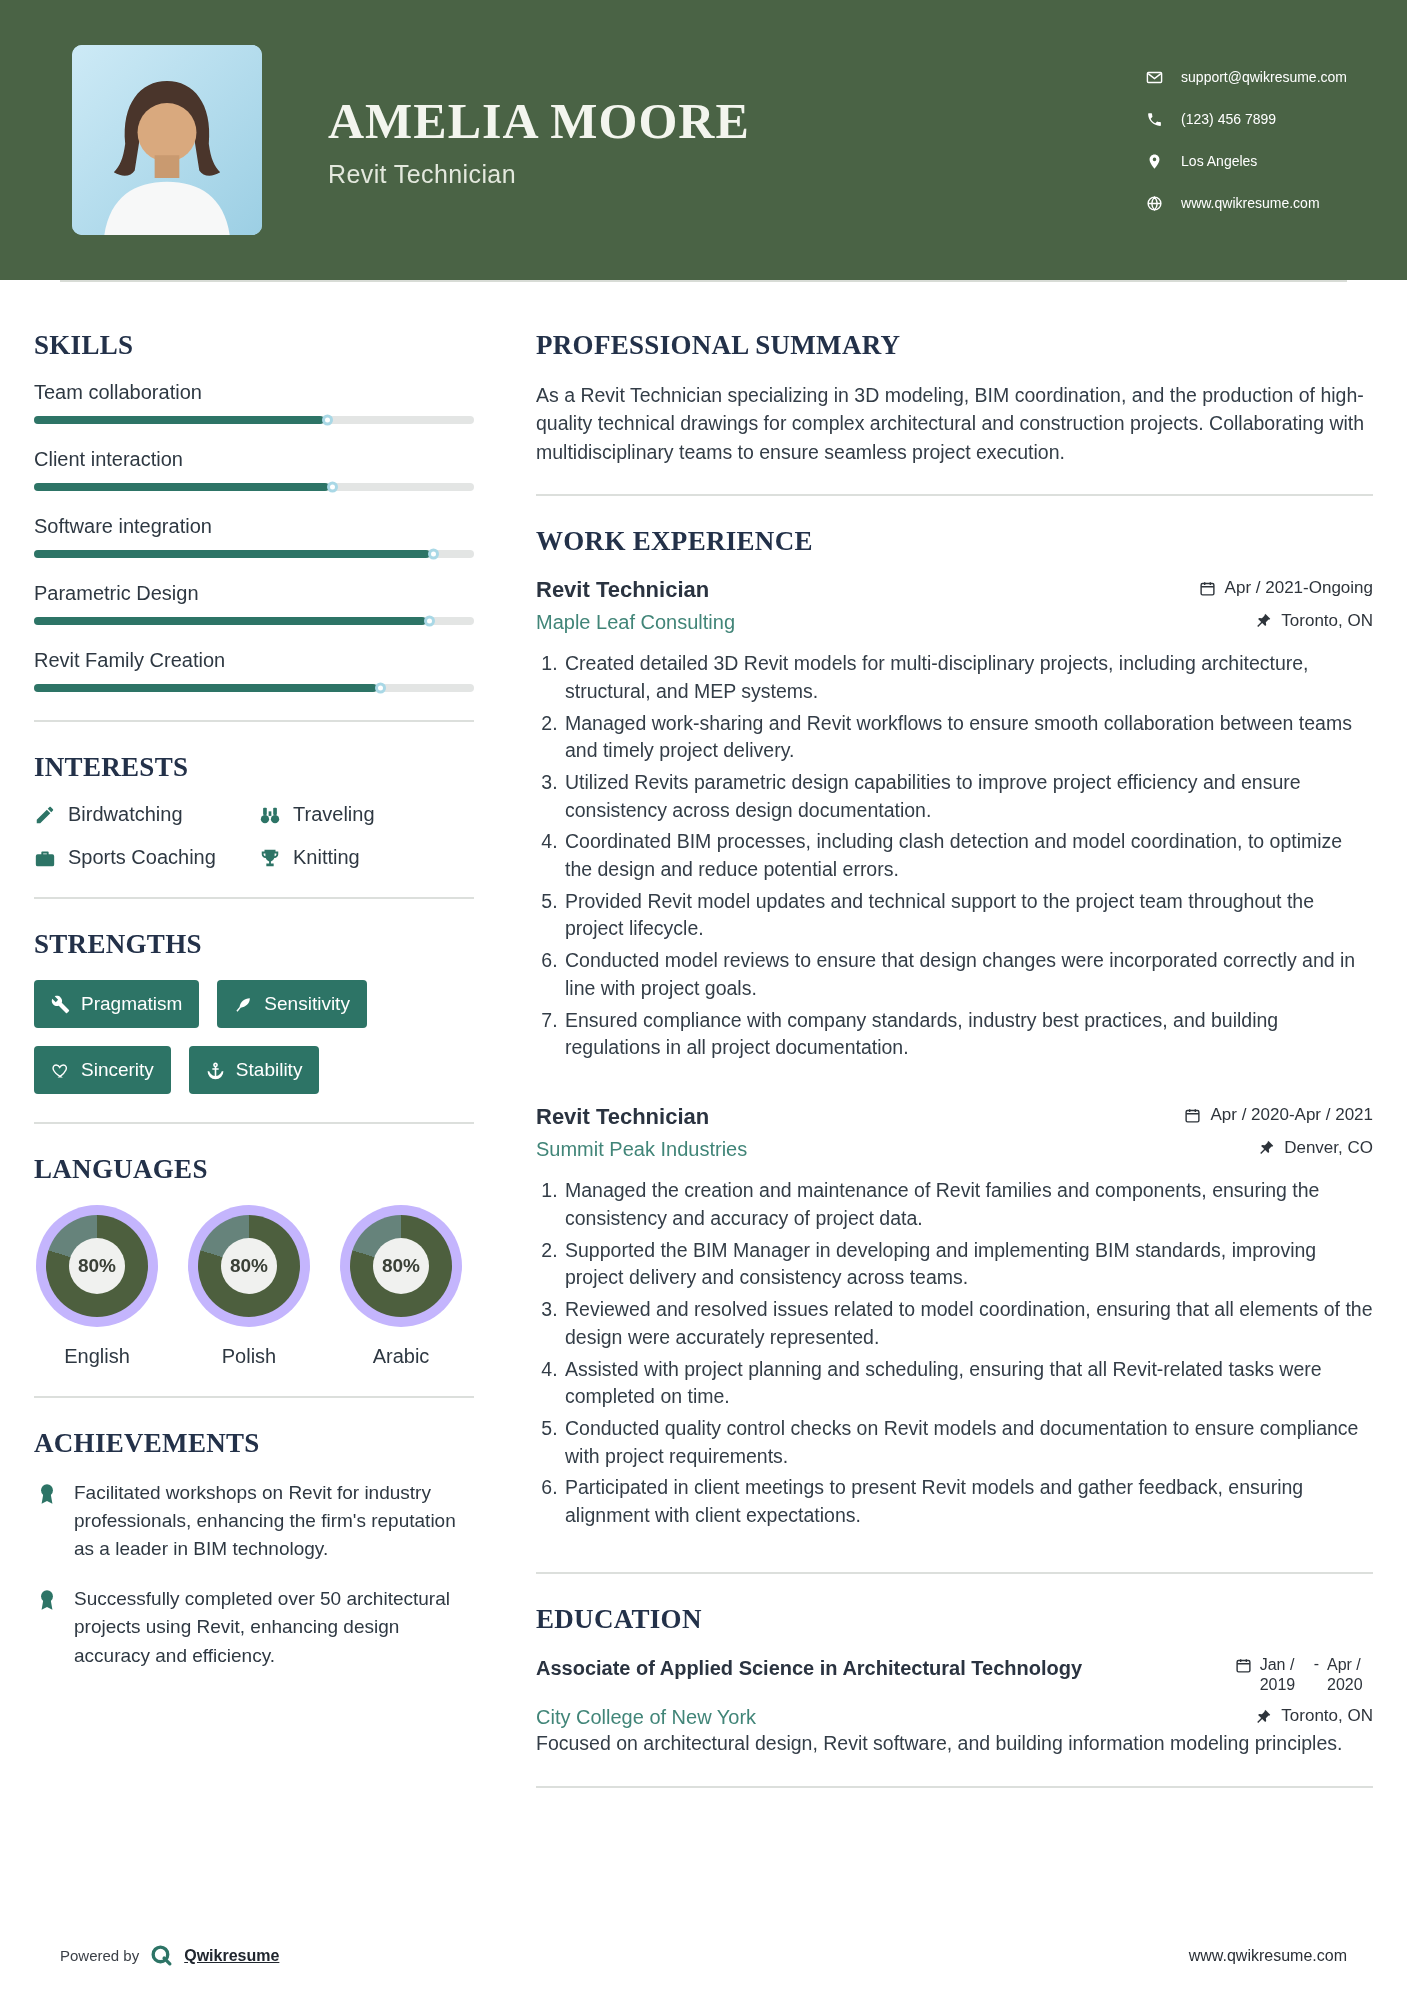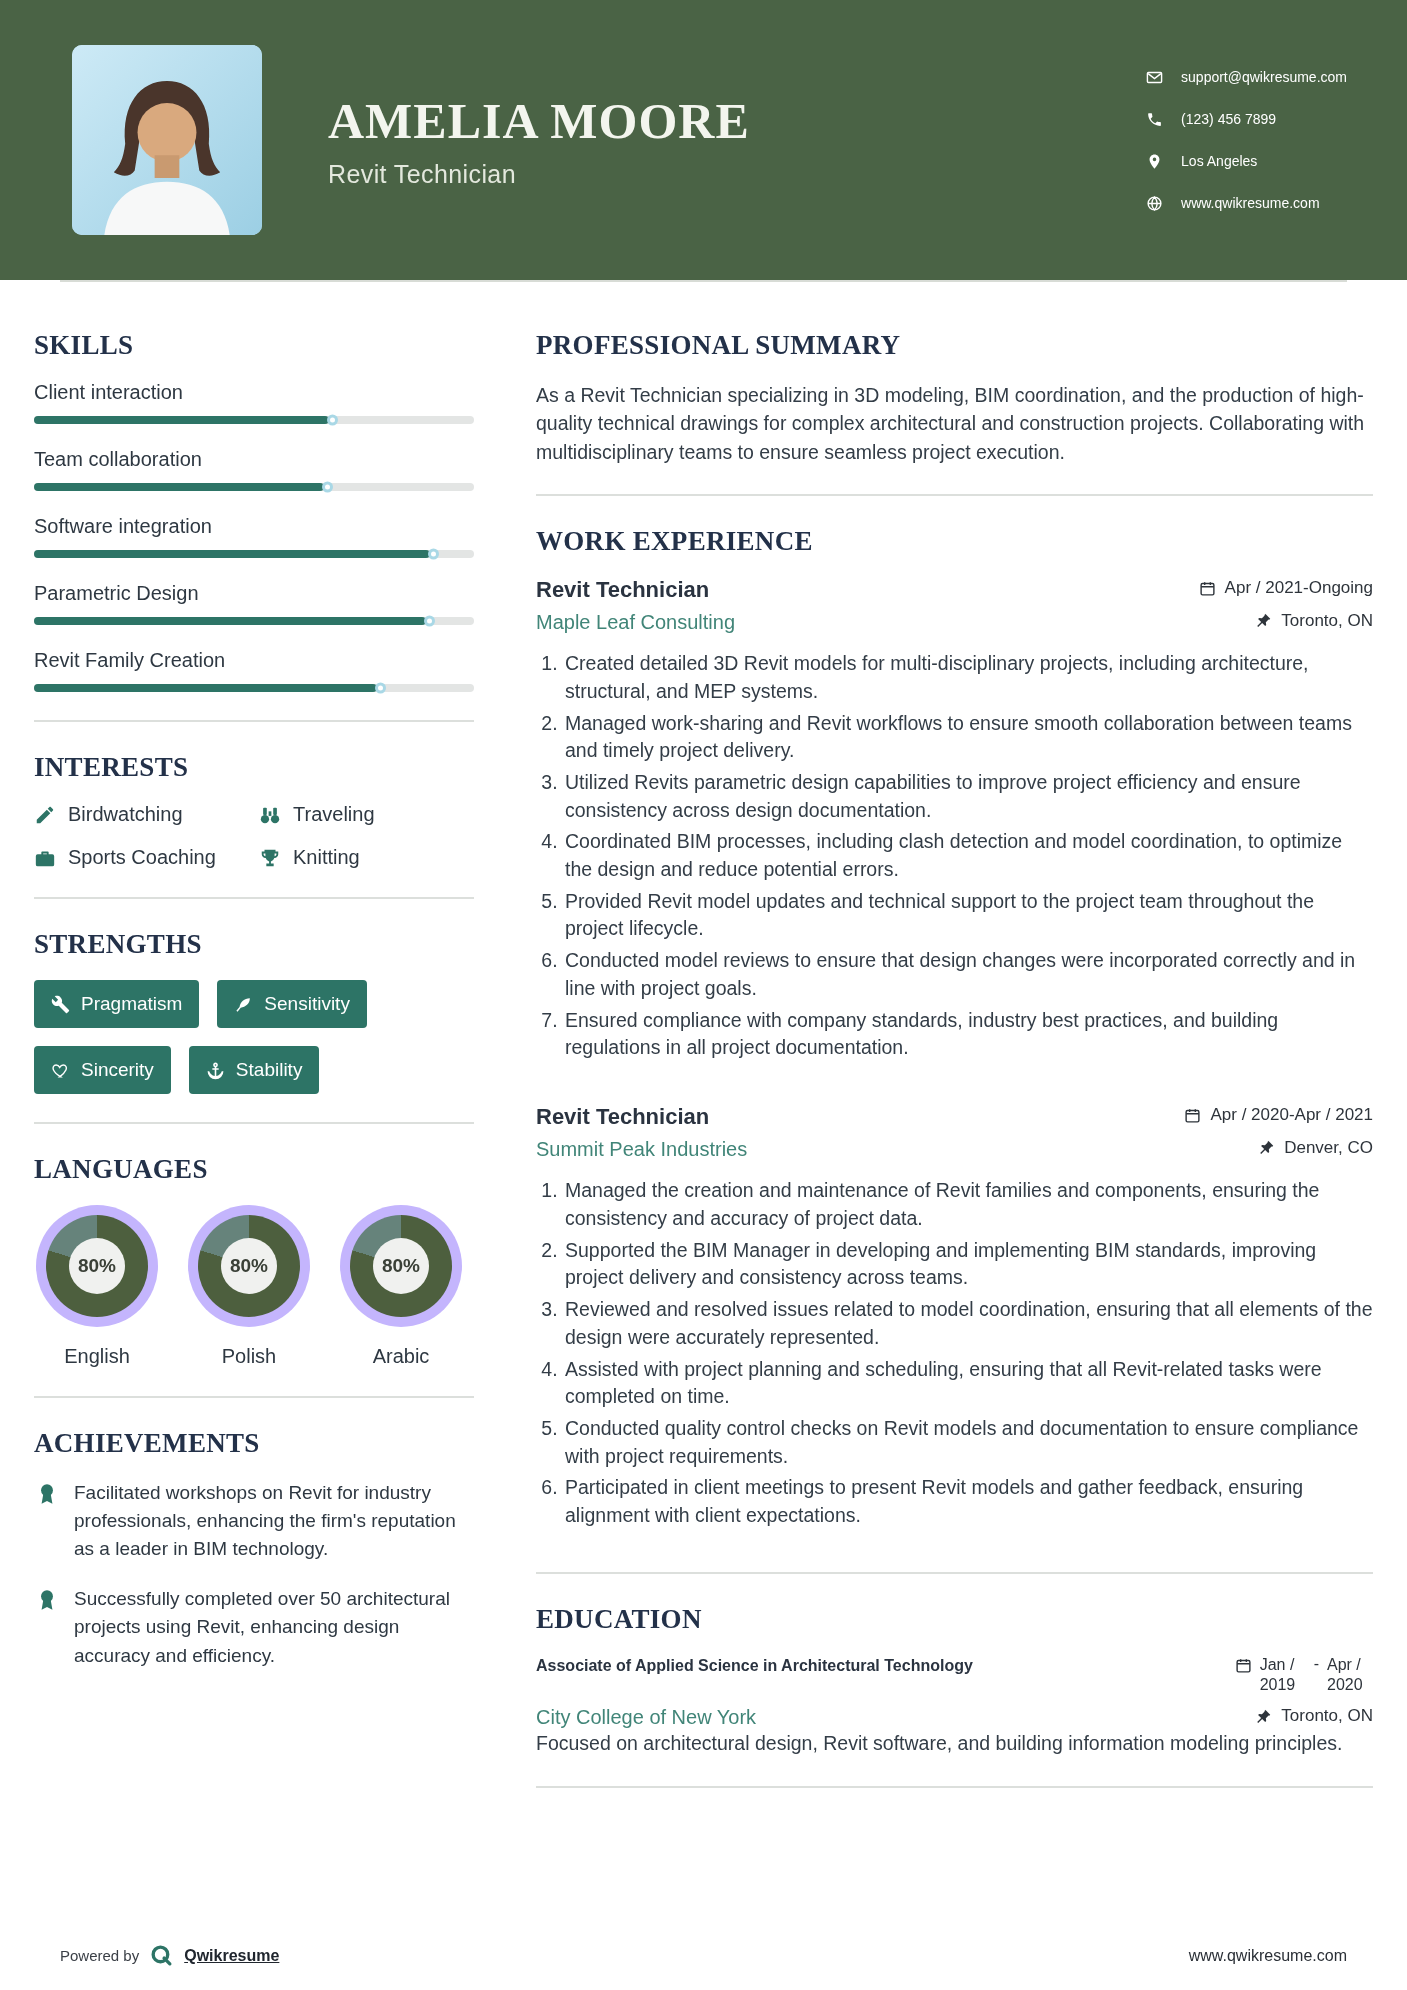--- a/index.html
+++ b/index.html
@@ -62,21 +62,21 @@
   .job { margin-bottom:42px; }
   .job-grid { display:grid; grid-template-columns:1fr auto; row-gap:8px; align-items:baseline; }
   .job-title-text { font-size:22px; font-weight:700; color:#2a3340; }
   .company { font-size:20px; color:#418578; }
   .meta { display:flex; align-items:center; gap:9px; font-size:17px; color:#2e343b; justify-self:end; }
   .meta svg { width:17px; height:17px; color:#2e343b; flex:0 0 auto; }
   ol.bullets { margin:16px 0 0 0; padding-left:27px; font-size:19.5px; line-height:1.42; color:#333d47; }
   ol.bullets li { margin-bottom:4px; padding-left:2px; }
 
   .edu-grid { display:grid; grid-template-columns:1fr auto; row-gap:10px; align-items:start; }
-  .degree { font-size:16px; font-weight:700; color:#2a3340; max-width:640px; line-height:1.35; }
+  .degree { font-size:20px; font-weight:700; color:#2a3340; max-width:640px; line-height:1.35; }
   .edu-dates { display:flex; gap:8px; font-size:16px; color:#2e343b; align-items:flex-start; justify-self:end; }
   .edu-dates svg { width:17px; height:17px; margin-top:2px; color:#2e343b; }
   .edu-dates .d { width:46px; line-height:1.3; }
   .edu-desc { margin-top:16px; }
 
   
   footer { position:absolute; left:60px; right:60px; bottom:22px; display:flex; justify-content:space-between; align-items:center; }
   .powered { display:flex; align-items:center; gap:10px; font-size:15px; color:#3a3f46; }
   .powered svg { width:25px; height:25px; }
   .brand { font-size:16px; font-weight:700; color:#20262e; text-decoration:underline; cursor:pointer; }
@@ -139,31 +139,31 @@
   <hr class="header-rule">
 
   <main class="columns">
 
     <aside class="left-col">
 
       <section>
         <h2 class="section">SKILLS</h2>
 
         <div class="skill">
+          <div class="skill-label">Team collaboration</div>
+          <div class="bar">
+              <div class="fill" style="width: 66%;">
+                <span class="knob"></span>
+              </div>
+            </div>
+        </div>
+        <div class="skill">
           <div class="skill-label">Client interaction</div>
           <div class="bar">
               <div class="fill" style="width: 67%;">
-                <span class="knob"></span>
-              </div>
-            </div>
-        </div>
-        <div class="skill">
-          <div class="skill-label">Team collaboration</div>
-          <div class="bar">
-              <div class="fill" style="width: 66%;">
                 <span class="knob"></span>
               </div>
             </div>
         </div>
         <div class="skill">
           <div class="skill-label">Software integration</div>
           <div class="bar">
               <div class="fill" style="width: 90%;">
                 <span class="knob"></span>
               </div>

